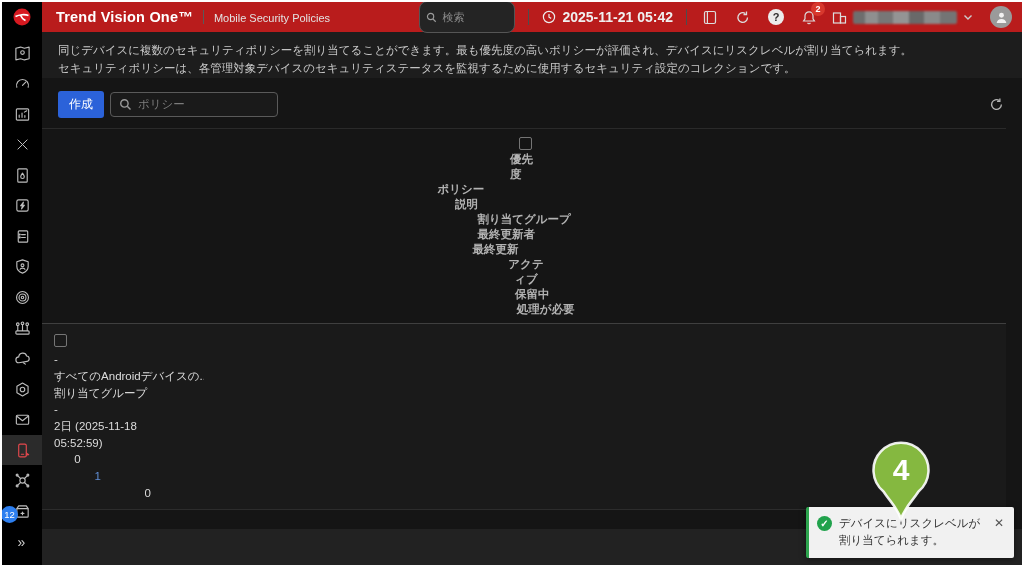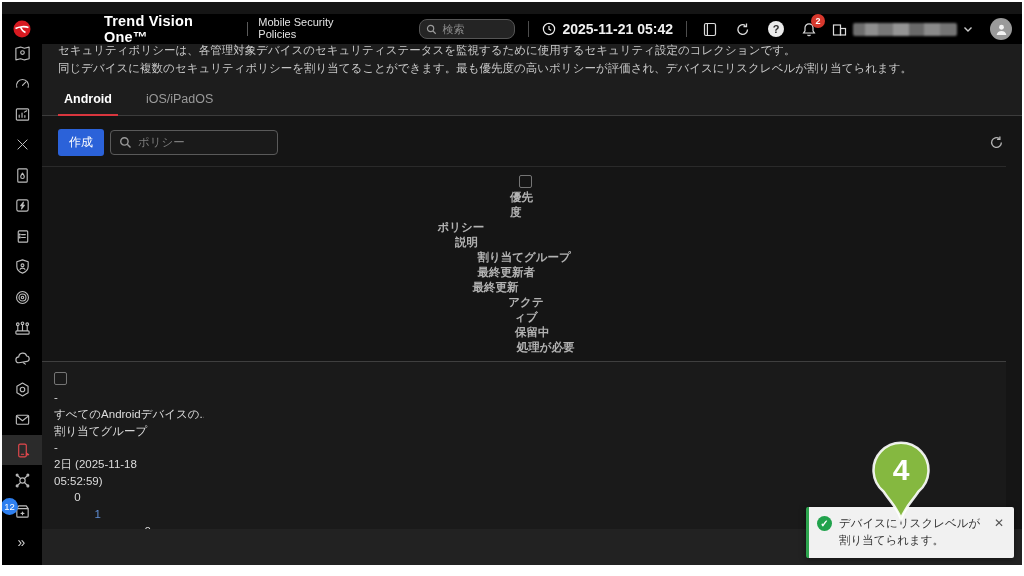--- a/index.html
+++ b/index.html
@@ -2,30 +2,30 @@
 <html><head>
 <meta charset="utf-8">
 <style>
   * { margin:0; padding:0; box-sizing:border-box; }
   html,body { width:1024px; height:576px; background:#fff; overflow:hidden;
     font-family:"Liberation Sans", sans-serif; }
   .app { position:absolute; left:2px; top:2px; width:1020px; height:563px;
     background:#151515; overflow:hidden; }
 
   
-  .header { position:absolute; left:0; top:12px; right:0; height:30px; background:#000000;
-    display:flex; align-items:center; z-index:5;gap:48px; }
+  .header { position:absolute; left:0; top:0; right:0; height:30px; background:#b91c1c;
+    display:flex; align-items:center; z-index:5; }
   .logo-cell { width:40px; height:30px; background:#000; display:flex; align-items:center;
     justify-content:center; flex:0 0 40px; }
   .title-wrap { display:flex; align-items:baseline; gap:10px; padding-left:14px; }
   .product-title { color:#fff; font-size:14.5px; font-weight:700; letter-spacing:.2px; }
   .title-divider { width:1px; height:14px; background:#5a5a5a; align-self:center; }
   .module-title { color:#e3e3e3; font-size:11px; }
   .hdr-right { margin-left:auto; display:flex; align-items:center; gap:13px; padding-right:10px; }
-  .hdr-search { display:flex; align-items:center; gap:5px; width:96px; height:20px;
+  .hdr-search { display:flex; align-items:center; gap:5px; width:96px; height:32px;
     background:#242424; border:1px solid #555; border-radius:8px; padding:0 6px; }
   .hdr-search input { background:transparent; border:none; outline:none; color:#ccc;
     font-size:11px; width:60px; font-family:inherit; }
   .hdr-search input::placeholder { color:#8d8d8d; }
   .v-div { width:1px; height:16px; background:#4d4d4d; }
   .time-wrap { display:flex; align-items:center; gap:6px; color:#f0f0f0; font-size:14px;
     font-weight:700; white-space:nowrap; }
   .hdr-ic { position:relative; display:flex; align-items:center; justify-content:center;
     width:20px; height:20px; cursor:pointer; }
   .help-circle { width:16px; height:16px; border-radius:50%; background:#ececec; color:#2d2d2d;
@@ -42,21 +42,21 @@
 
   
   .sidebar { position:absolute; left:0; top:30px; bottom:0; width:40px; background:#000;
     display:flex; flex-direction:column; align-items:stretch; padding-top:6px; z-index:4; }
   .nav-item { height:31px; display:flex; align-items:center; justify-content:center;
     cursor:pointer; position:relative; }
   .nav-item.active { background:#2b2b2b; }
   .nav-item svg { stroke:#bdbdbd; fill:none; stroke-width:1.2; stroke-linecap:round;
     stroke-linejoin:round; }
   .nav-item.active svg { stroke:#e5484d; }
-  .count-badge { position:absolute; left:-1px; top:2px; min-width:17px; height:17px;
+  .count-badge { position:absolute; left:-1px; top:10px; min-width:17px; height:17px;
     border-radius:9px; background:#2d7ff0; color:#fff; font-size:9.5px; font-weight:400;
     display:flex; align-items:center; justify-content:center; z-index:2; }
   .expand-item { margin-top:auto; margin-bottom:8px; color:#cfcfcf; font-size:14px;
     letter-spacing:1px; }
 
   
   .main { position:absolute; left:40px; top:30px; right:0; bottom:0; background:#151515; }
   .desc-band { background:#1d1d1d; padding:10px 16px 0 16px; }
   .desc-band p { color:#c9c9c9; font-size:11.5px; line-height:1.55; }
   .tabs { background:#1d1d1d; display:flex; gap:8px; padding:14px 16px 0 16px;
@@ -296,26 +296,22 @@
       <svg width="17" height="17" viewBox="0 0 18 18">
         <rect x="3" y="6" width="12" height="9" rx="1"></rect>
           <path d="M3 6l2-3h8l2 3M9 9.5v3M7.5 11h3"></path>
       </svg>
     </div>
     <div class="nav-item expand-item">»</div>
   </div>
 
   <div class="main">
     <div class="desc-band">
+      <p>同じデバイスに複数のセキュリティポリシーを割り当てることができます。最も優先度の高いポリシーが評価され、デバイスにリスクレベルが割り当てられます。</p>
       <p>セキュリティポリシーは、各管理対象デバイスのセキュリティステータスを監視するために使用するセキュリティ設定のコレクションです。</p>
-      <p>同じデバイスに複数のセキュリティポリシーを割り当てることができます。最も優先度の高いポリシーが評価され、デバイスにリスクレベルが割り当てられます。</p>
-    </div>
-    <div class="tabs">
-      <div class="tab active">Android</div>
-      <div class="tab inactive">iOS/iPadOS</div>
     </div>
 
     <div class="toolbar">
       <button class="btn-create">作成</button>
       <div class="policy-search">
         <svg width="13" height="13" viewBox="0 0 12 12">
           <circle cx="5" cy="5" r="3.4" stroke="#9a9a9a" stroke-width="1.3" fill="none"></circle>
           <line x1="7.6" y1="7.6" x2="10.6" y2="10.6" stroke="#9a9a9a" stroke-width="1.3"></line>
         </svg>
         <input placeholder="ポリシー" style="">

